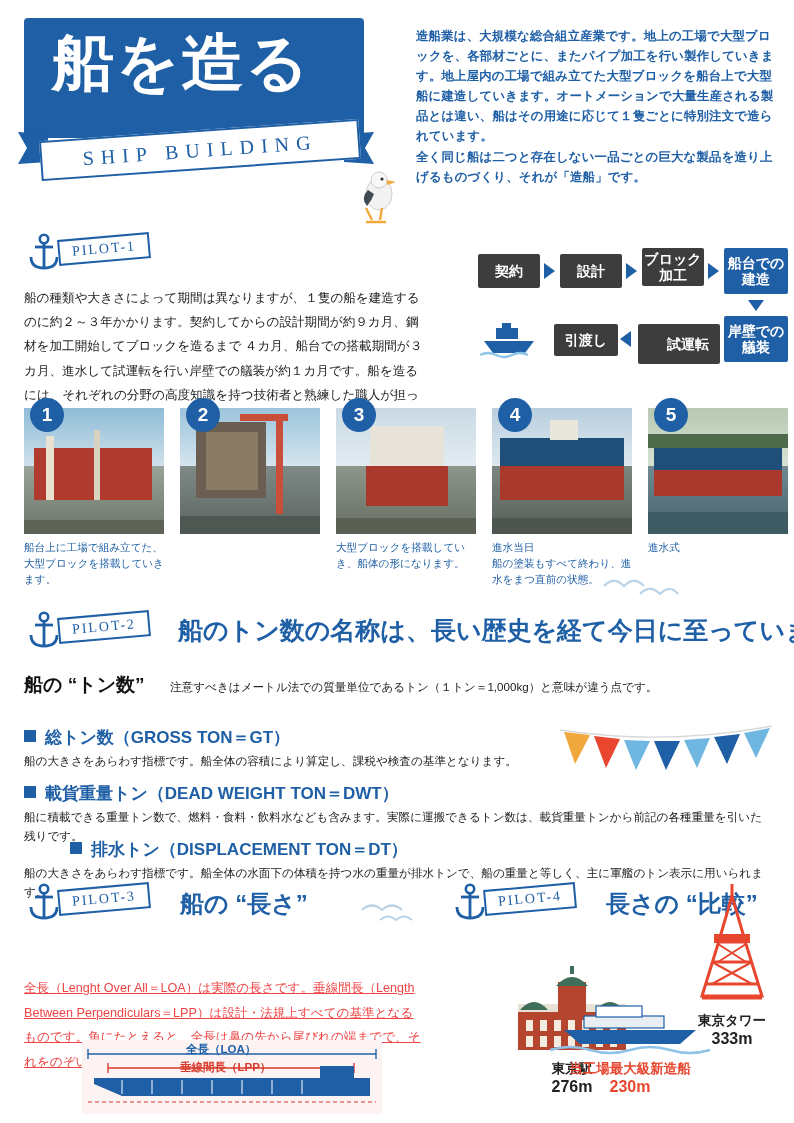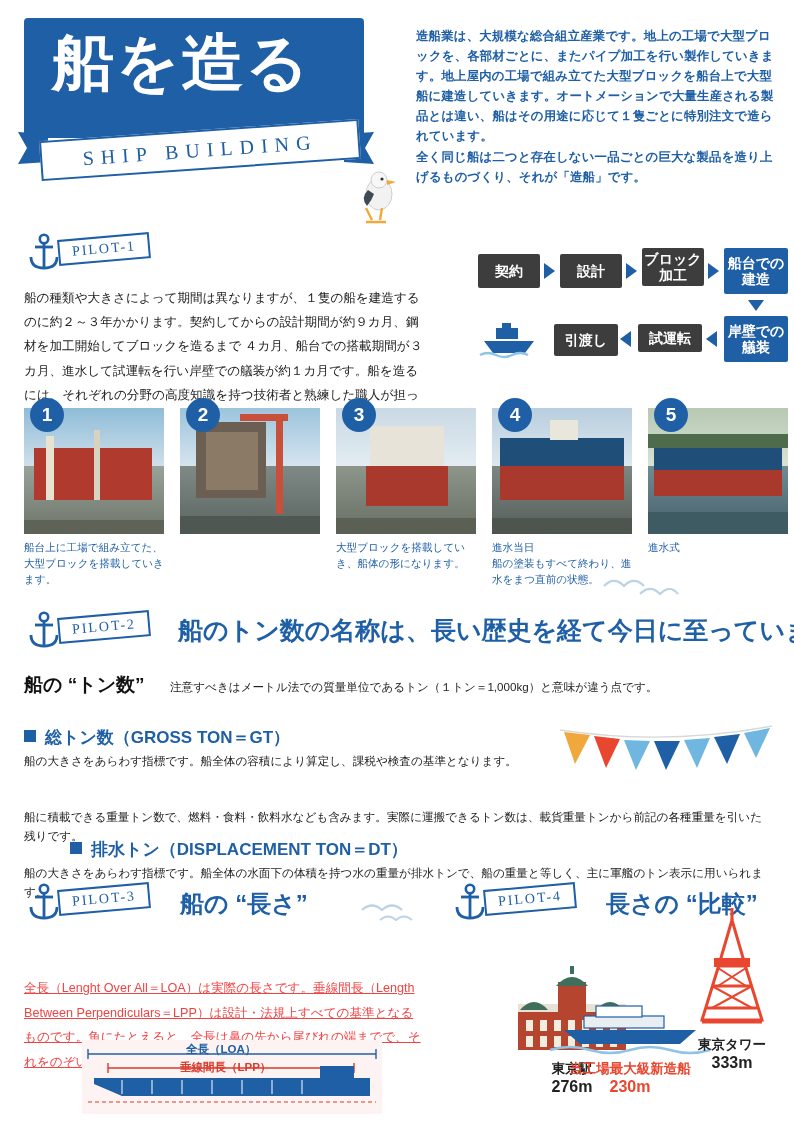--- a/index.html
+++ b/index.html
@@ -352,21 +352,21 @@
 加工</div>
     <div class="farrow" style="left:230px; top:9px;"></div>
     <div class="fbox navy" style="left:246px; top:-6px; width:64px; height:46px; white-space:pre-line;">船台での
 建造</div>
 
     <div class="farrow down" style="left:270px; top:46px;"></div>
 
     <div class="fbox navy" style="left:246px; top:62px; width:64px; height:46px; white-space:pre-line;">岸壁での
 艤装</div>
     <div class="farrow left" style="left:228px; top:77px;"></div>
-    <div class="fbox" style="left:160px; top:70px; width:64px; height:28px;">試運転</div>
+    <div class="fbox" style="left:160px; top:70px; width:64px; height:40px;padding-left:18px;">試運転</div>
     <div class="farrow left" style="left:142px; top:77px;"></div>
     <div class="fbox" style="left:76px;  top:70px; width:64px; height:32px;">引渡し</div>
 
     <svg class="ship-ico" width="62" height="42" viewBox="0 0 62 42">
       <rect x="18" y="8" width="22" height="11" fill="#1f5fa6"></rect>
       <rect x="24" y="3" width="9" height="6" fill="#1f5fa6"></rect>
       <path d="M6 21 L56 21 L47 33 L15 33 Z" fill="#1f5fa6"></path>
       <path d="M2 35 Q10 31 18 35 Q26 39 34 35 Q42 31 50 35" stroke="#8fc4e8" stroke-width="2.4" fill="none"></path>
     </svg>
   </div>
@@ -443,20 +443,23 @@
   <div class="pilot-title" style="left:178px; top:614px; font-size:25px;">船のトン数の名称は、長い歴史を経て今日に至っています</div>
 
   <div class="ton-lead">船の “トン数”</div>
   <div class="ton-note">注意すべきはメートル法での質量単位であるトン（１トン＝1,000kg）と意味が違う点です。</div>
 
   <div class="ton-h" style="top:726px;">
     <span class="sq"></span><span>総トン数（GROSS TON＝GT）</span>
   </div>
   <div class="ton-d" style="top:752px;">船の大きさをあらわす指標です。船全体の容積により算定し、課税や検査の基準となります。</div>
 
+  <div class="ton-h" style="top:782px;">
+    <span class="sq"></span><span>載貨重量トン（DEAD WEIGHT TON＝DWT）</span>
+  </div>
   <div class="ton-d" style="top:808px;">船に積載できる重量トン数で、燃料・食料・飲料水なども含みます。実際に運搬できるトン数は、載貨重量トンから前記の各種重量を引いた残りです。</div>
 
   <div class="ton-h" style="top:838px;margin-left:46px;">
     <span class="sq"></span><span>排水トン（DISPLACEMENT TON＝DT）</span>
   </div>
   <div class="ton-d" style="top:864px;">船の大きさをあらわす指標です。船全体の水面下の体積を持つ水の重量が排水トンで、船の重量と等しく、主に軍艦のトン表示に用いられます。</div>
 
   <svg class="flags" viewBox="0 0 212 58">
     <path d="M0 6 Q106 22 212 2" stroke="#d8d8d8" stroke-width="1.4" fill="none"></path>
     <polygon points="4,8 30,11 15,40" fill="#f0a83c"></polygon>
@@ -555,21 +558,21 @@
     <svg width="180" height="56" viewBox="0 0 180 56" style="display:block;margin:0 auto;">
       <rect x="44" y="16" width="80" height="12" fill="#e9eef2" stroke="#1f5fa6" stroke-width="1.2"></rect>
       <rect x="56" y="6" width="46" height="11" fill="#ffffff" stroke="#1f5fa6" stroke-width="1.2"></rect>
       <path d="M24 30 L156 30 L140 44 L40 44 Z" fill="#1f5fa6"></path>
       <path d="M10 50 Q30 44 50 50 Q70 56 90 50 Q110 44 130 50 Q150 56 170 50" stroke="#8fc4e8" stroke-width="2.6" fill="none"></path>
     </svg>
     <div class="cmp-name">当工場最大級新造船</div>
     <div class="cmp-val">230m</div>
   </div>
 
-  <div class="cmp" style="left:688px; top:908px; width:88px;">
+  <div class="cmp" style="left:688px; top:884px; width:88px;">
     <svg width="88" height="120" viewBox="0 0 88 120">
       <line x1="44" y1="0" x2="44" y2="12" stroke="#e8462e" stroke-width="3"></line>
       <path d="M44 12 L30 60 L14 112 L74 112 L58 60 Z" fill="none" stroke="#e8462e" stroke-width="3"></path>
       <line x1="30" y1="58" x2="58" y2="58" stroke="#e8462e" stroke-width="3"></line>
       <line x1="24" y1="78" x2="64" y2="78" stroke="#e8462e" stroke-width="3"></line>
       <line x1="18" y1="100" x2="70" y2="100" stroke="#e8462e" stroke-width="3"></line>
       <path d="M30 60 L58 78 M58 60 L30 78 M24 78 L64 100 M64 78 L24 100" stroke="#e8462e" stroke-width="2"></path>
       <rect x="26" y="50" width="36" height="9" fill="#e8462e"></rect>
       <line x1="14" y1="114" x2="74" y2="114" stroke="#e8462e" stroke-width="3"></line>
     </svg>

